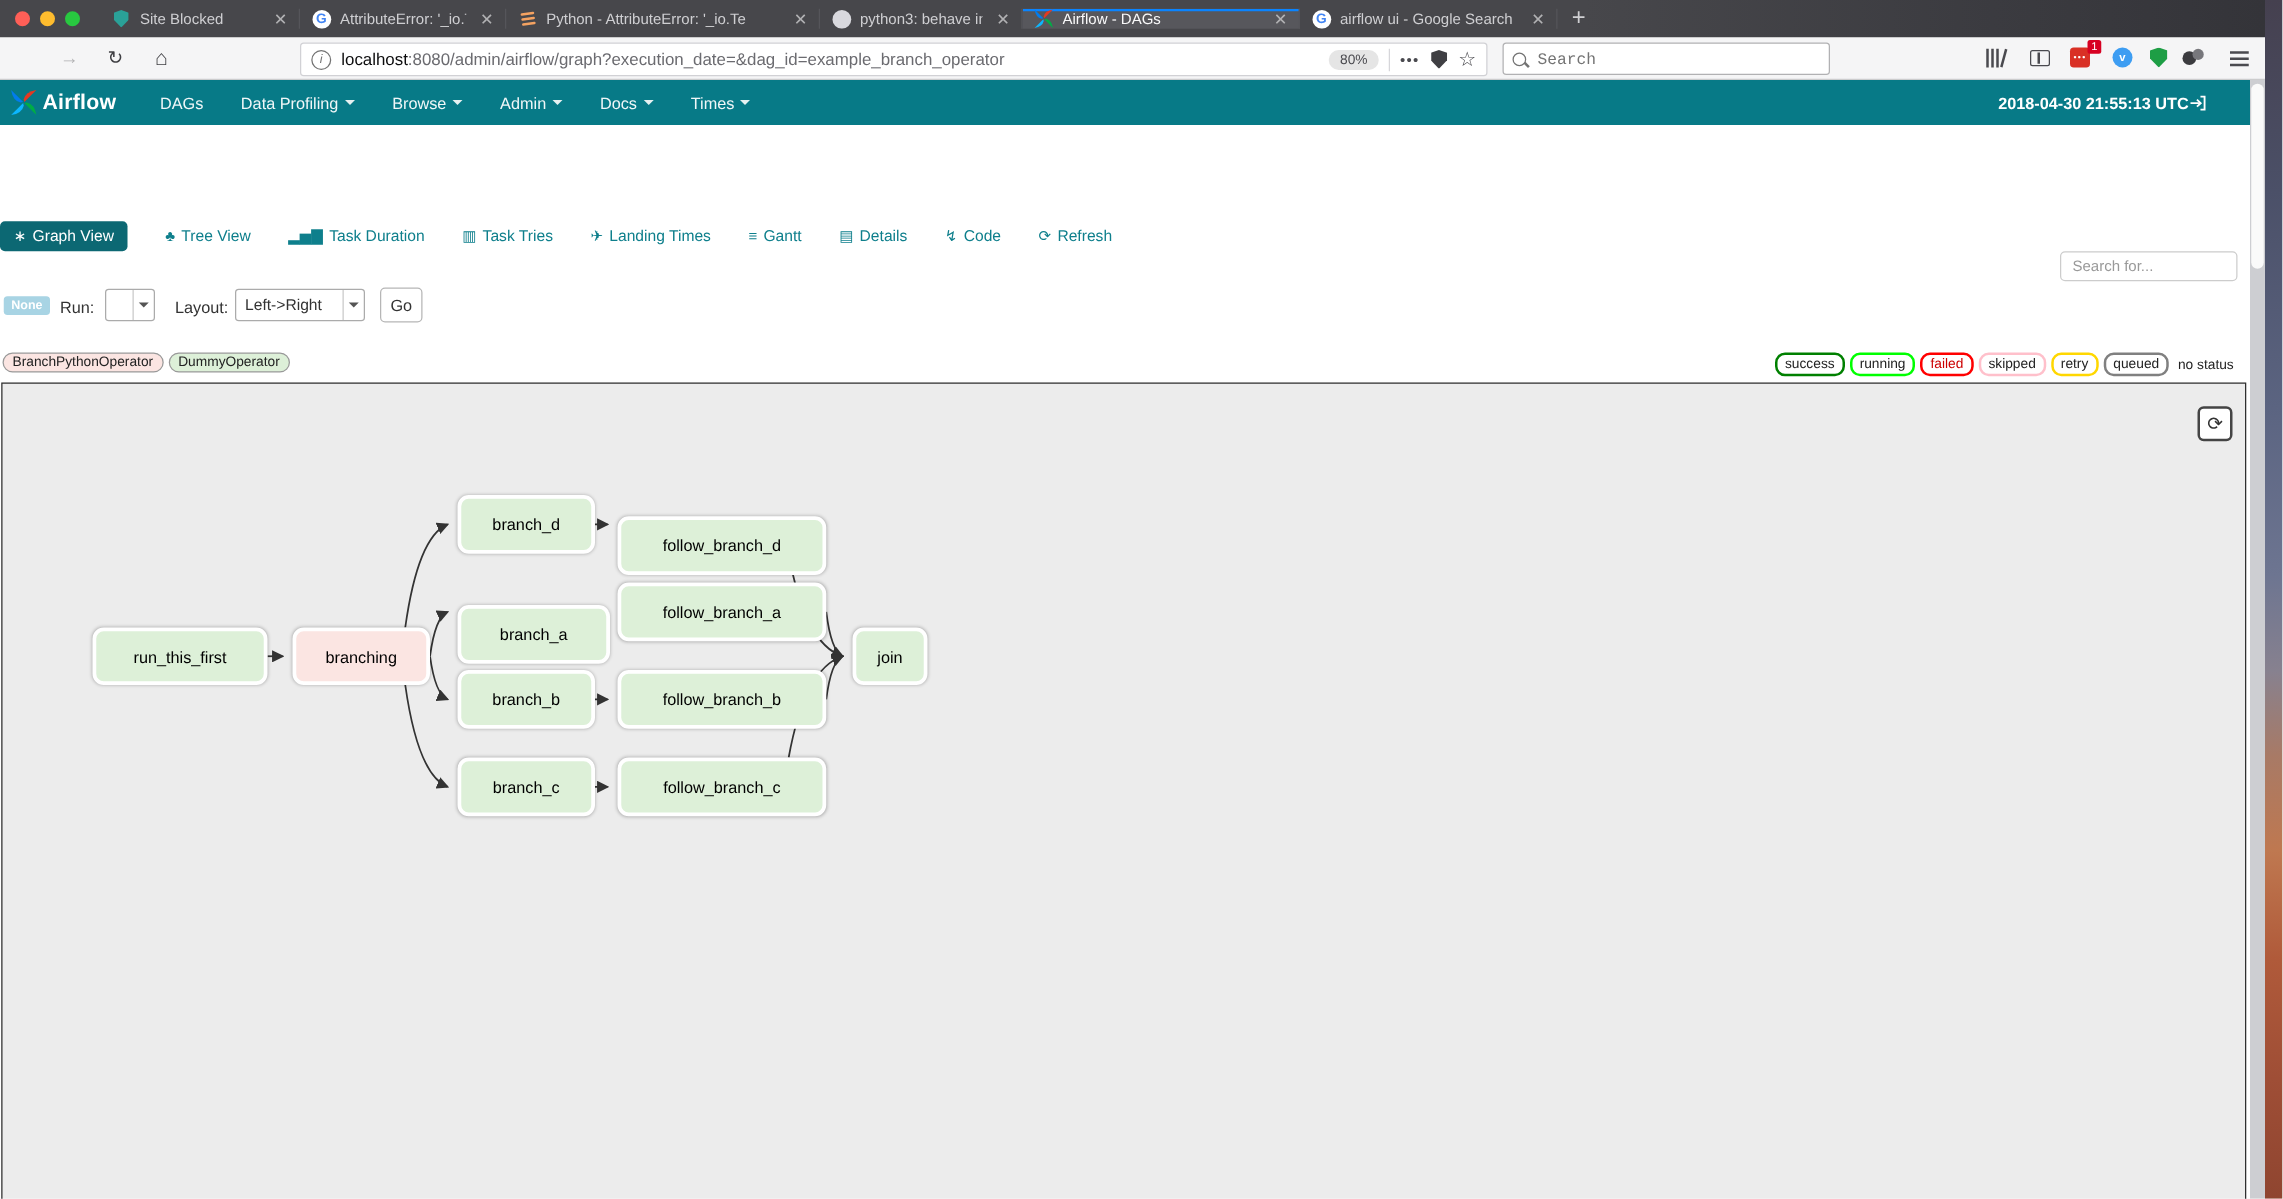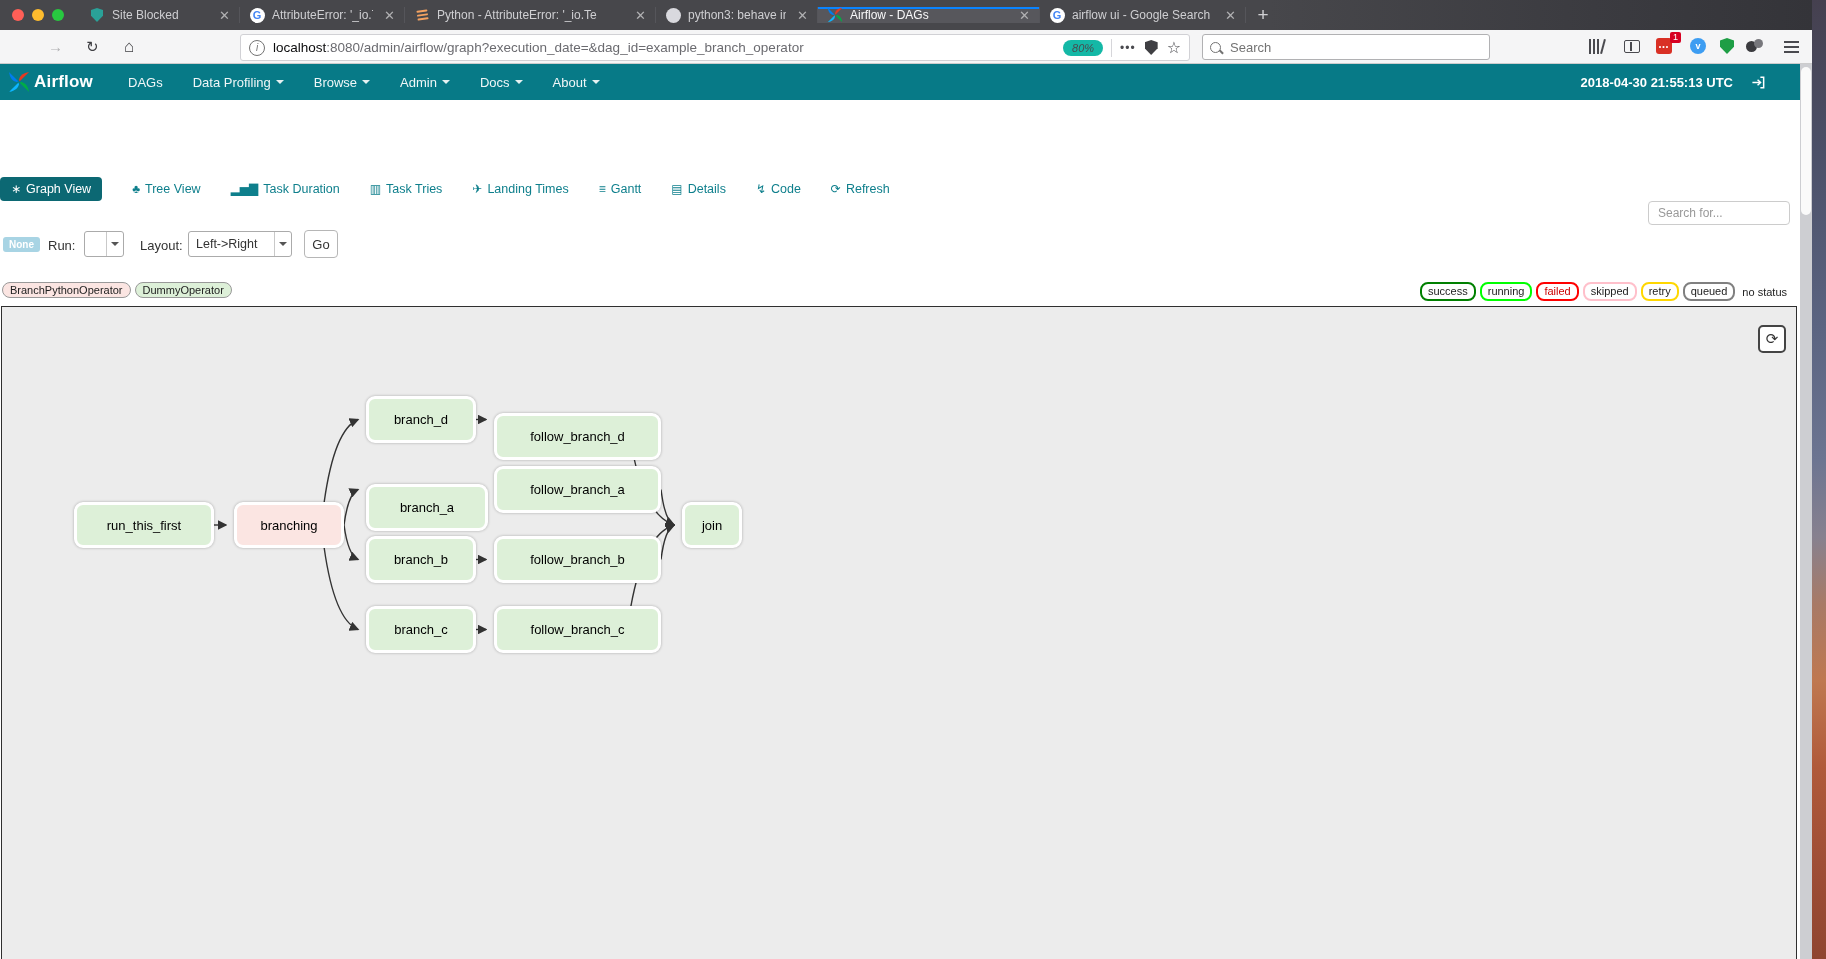--- a/index.html
+++ b/index.html
@@ -35,27 +35,27 @@
   .tbtn{position:absolute;color:#3f3f43;font-size:15px;line-height:1;}
   .backbtn{left:6px;top:33px;width:27px;height:27px;border:1px solid #bdbdc0;border-radius:50%;
            background:#fbfbfc;display:flex;align-items:center;justify-content:center;font-size:15px;color:#2a2a2e;box-sizing:border-box;}
   .urlbar{position:absolute;left:240px;top:34px;width:950px;height:27px;background:#fff;
           border:1px solid #d1d1d5;border-radius:3px;display:flex;align-items:center;
           padding:0 8px;box-sizing:border-box;font-size:13.5px;}
   .info-i{width:14px;height:14px;border:1px solid #737373;border-radius:50%;color:#737373;font-size:10px;
           display:flex;align-items:center;justify-content:center;flex:0 0 14px;font-style:italic;}
   .url-host{color:#0c0c0d;margin-left:8px;}
   .url-rest{color:#6b6b70;}
-  .zoom-pill{margin-left:auto;background:#14b8a6;border-radius:10px;padding:2px 9px;font-size:11px;color:#4a4a4f;font-style:italic;}
+  .zoom-pill{margin-left:auto;background:#e5e5e5;border-radius:10px;padding:2px 9px;font-size:11px;color:#4a4a4f;}
   .ua-sep{width:1px;height:18px;background:#d6d6da;margin:0 8px;}
   .dots3{color:#4a4a4f;font-size:12px;letter-spacing:1px;}
   .pshield{width:13px;height:15px;background:#3f3f43;clip-path:polygon(50% 0,100% 15%,100% 55%,50% 100%,0 55%,0 15%);margin:0 9px;}
   .star{color:#4a4a4f;font-size:16px;}
-  .searchbar{position:absolute;left:1202px;top:34px;width:288px;height:26px;background:#fff;
-             border:1px solid #b1b1b3;border-radius:3px;display:flex;align-items:center;padding:0 7px;box-sizing:border-box;}
+  .searchbar{position:absolute;left:1202px;top:34px;width:262px;height:26px;background:#fff;
+             border:1px solid #b1b1b3;border-radius:3px;display:flex;align-items:center;padding:0 7px;box-sizing:border-box;font-family:Liberation Mono, monospace;}
   .searchbar input{border:none;outline:none;font-size:13px;color:#0c0c0d;width:100%;background:transparent;
                    font-family:inherit;}
   .searchbar input::placeholder{color:#737373;}
   .mag{width:11px;height:11px;border:1.6px solid #737373;border-radius:50%;position:relative;margin-right:7px;flex:0 0 11px;box-sizing:border-box;}
   .mag::after{content:"";position:absolute;left:8px;top:8px;width:5px;height:1.6px;background:#737373;transform:rotate(45deg);}
   .ticon{position:absolute;top:38px;width:20px;height:18px;}
   .lib i{position:absolute;top:1px;width:2px;height:15px;background:#4a4a4f;}
   .sidebar-ic{border:1.6px solid #4a4a4f;border-radius:2px;width:16px;height:13px;box-sizing:border-box;}
   .sidebar-ic i{position:absolute;left:6px;top:2px;width:1.6px;height:9px;background:#4a4a4f;}
   .ext-red{width:16px;height:16px;border-radius:3px;background:#d93025;color:#fff;font-size:7px;
@@ -70,21 +70,21 @@
 
   
   .navbar{position:absolute;left:0;top:64px;width:1800px;height:36px;background:#077A87;
           display:flex;align-items:center;color:#fff;}
   .brand{display:flex;align-items:center;gap:4px;margin-left:8px;}
   .brand b{font-size:17px;letter-spacing:.2px;}
   #nav-items{display:flex;align-items:center;margin-left:20px;}
   .nav-item{font-size:13px;color:#f0f7f8;padding:0 15px;display:flex;align-items:center;gap:5px;}
   .bcaret{width:0;height:0;border-left:4px solid transparent;border-right:4px solid transparent;
           border-top:4px solid #e6f1f2;display:inline-block;}
-  .nav-right{margin-left:auto;display:flex;align-items:center;gap:18px;margin-right:34px;text-align:right;}
+  .nav-right{margin-left:auto;display:flex;align-items:center;margin-right:34px;text-align:right;}
   .clock{font-size:13px;font-weight:bold;color:#fff;}
 
   
   .dag-header{position:absolute;left:4px;top:136px;width:1792px;height:28px;}
   .toggle{position:absolute;left:0;top:4px;width:38px;height:19px;border-radius:10px;background:#98989c;}
   .toggle .knob{position:absolute;left:1px;top:1px;width:17px;height:17px;border-radius:50%;background:#fff;box-shadow:0 0 2px rgba(0,0,0,.4);}
   .toggle .tlabel{position:absolute;right:5px;top:4px;font-size:9px;color:#fff;font-weight:bold;}
   .dag-title{position:absolute;left:46px;top:0;font-size:20px;font-weight:600;color:#3c3c3c;}
   .dag-title .muted{color:#999;}
   .sched-badge{position:absolute;right:10px;top:2px;background:#6e6e6e;color:#fff;font-size:11px;
@@ -280,21 +280,21 @@
         </span>
         <span class="nav-item">
           <span>Admin</span>
           <b class="bcaret"></b>
         </span>
         <span class="nav-item">
           <span>Docs</span>
           <b class="bcaret"></b>
         </span>
         <span class="nav-item">
-          <span>About</span>
+          <span>Times</span>
           <b class="bcaret"></b>
         </span>
       </div>
     <div class="nav-right">
       <span class="clock">2018-04-30 21:55:13 UTC</span>
       <svg width="15" height="15" viewBox="0 0 16 16">
         <path d="M10,2.5 h3.5 v11 H10" fill="none" stroke="#fff" stroke-width="1.6"></path>
         <path d="M1.5,8 h8" stroke="#fff" stroke-width="1.6"></path>
         <path d="M7,5 l3.2,3 L7,11" fill="none" stroke="#fff" stroke-width="1.6"></path>
       </svg>

